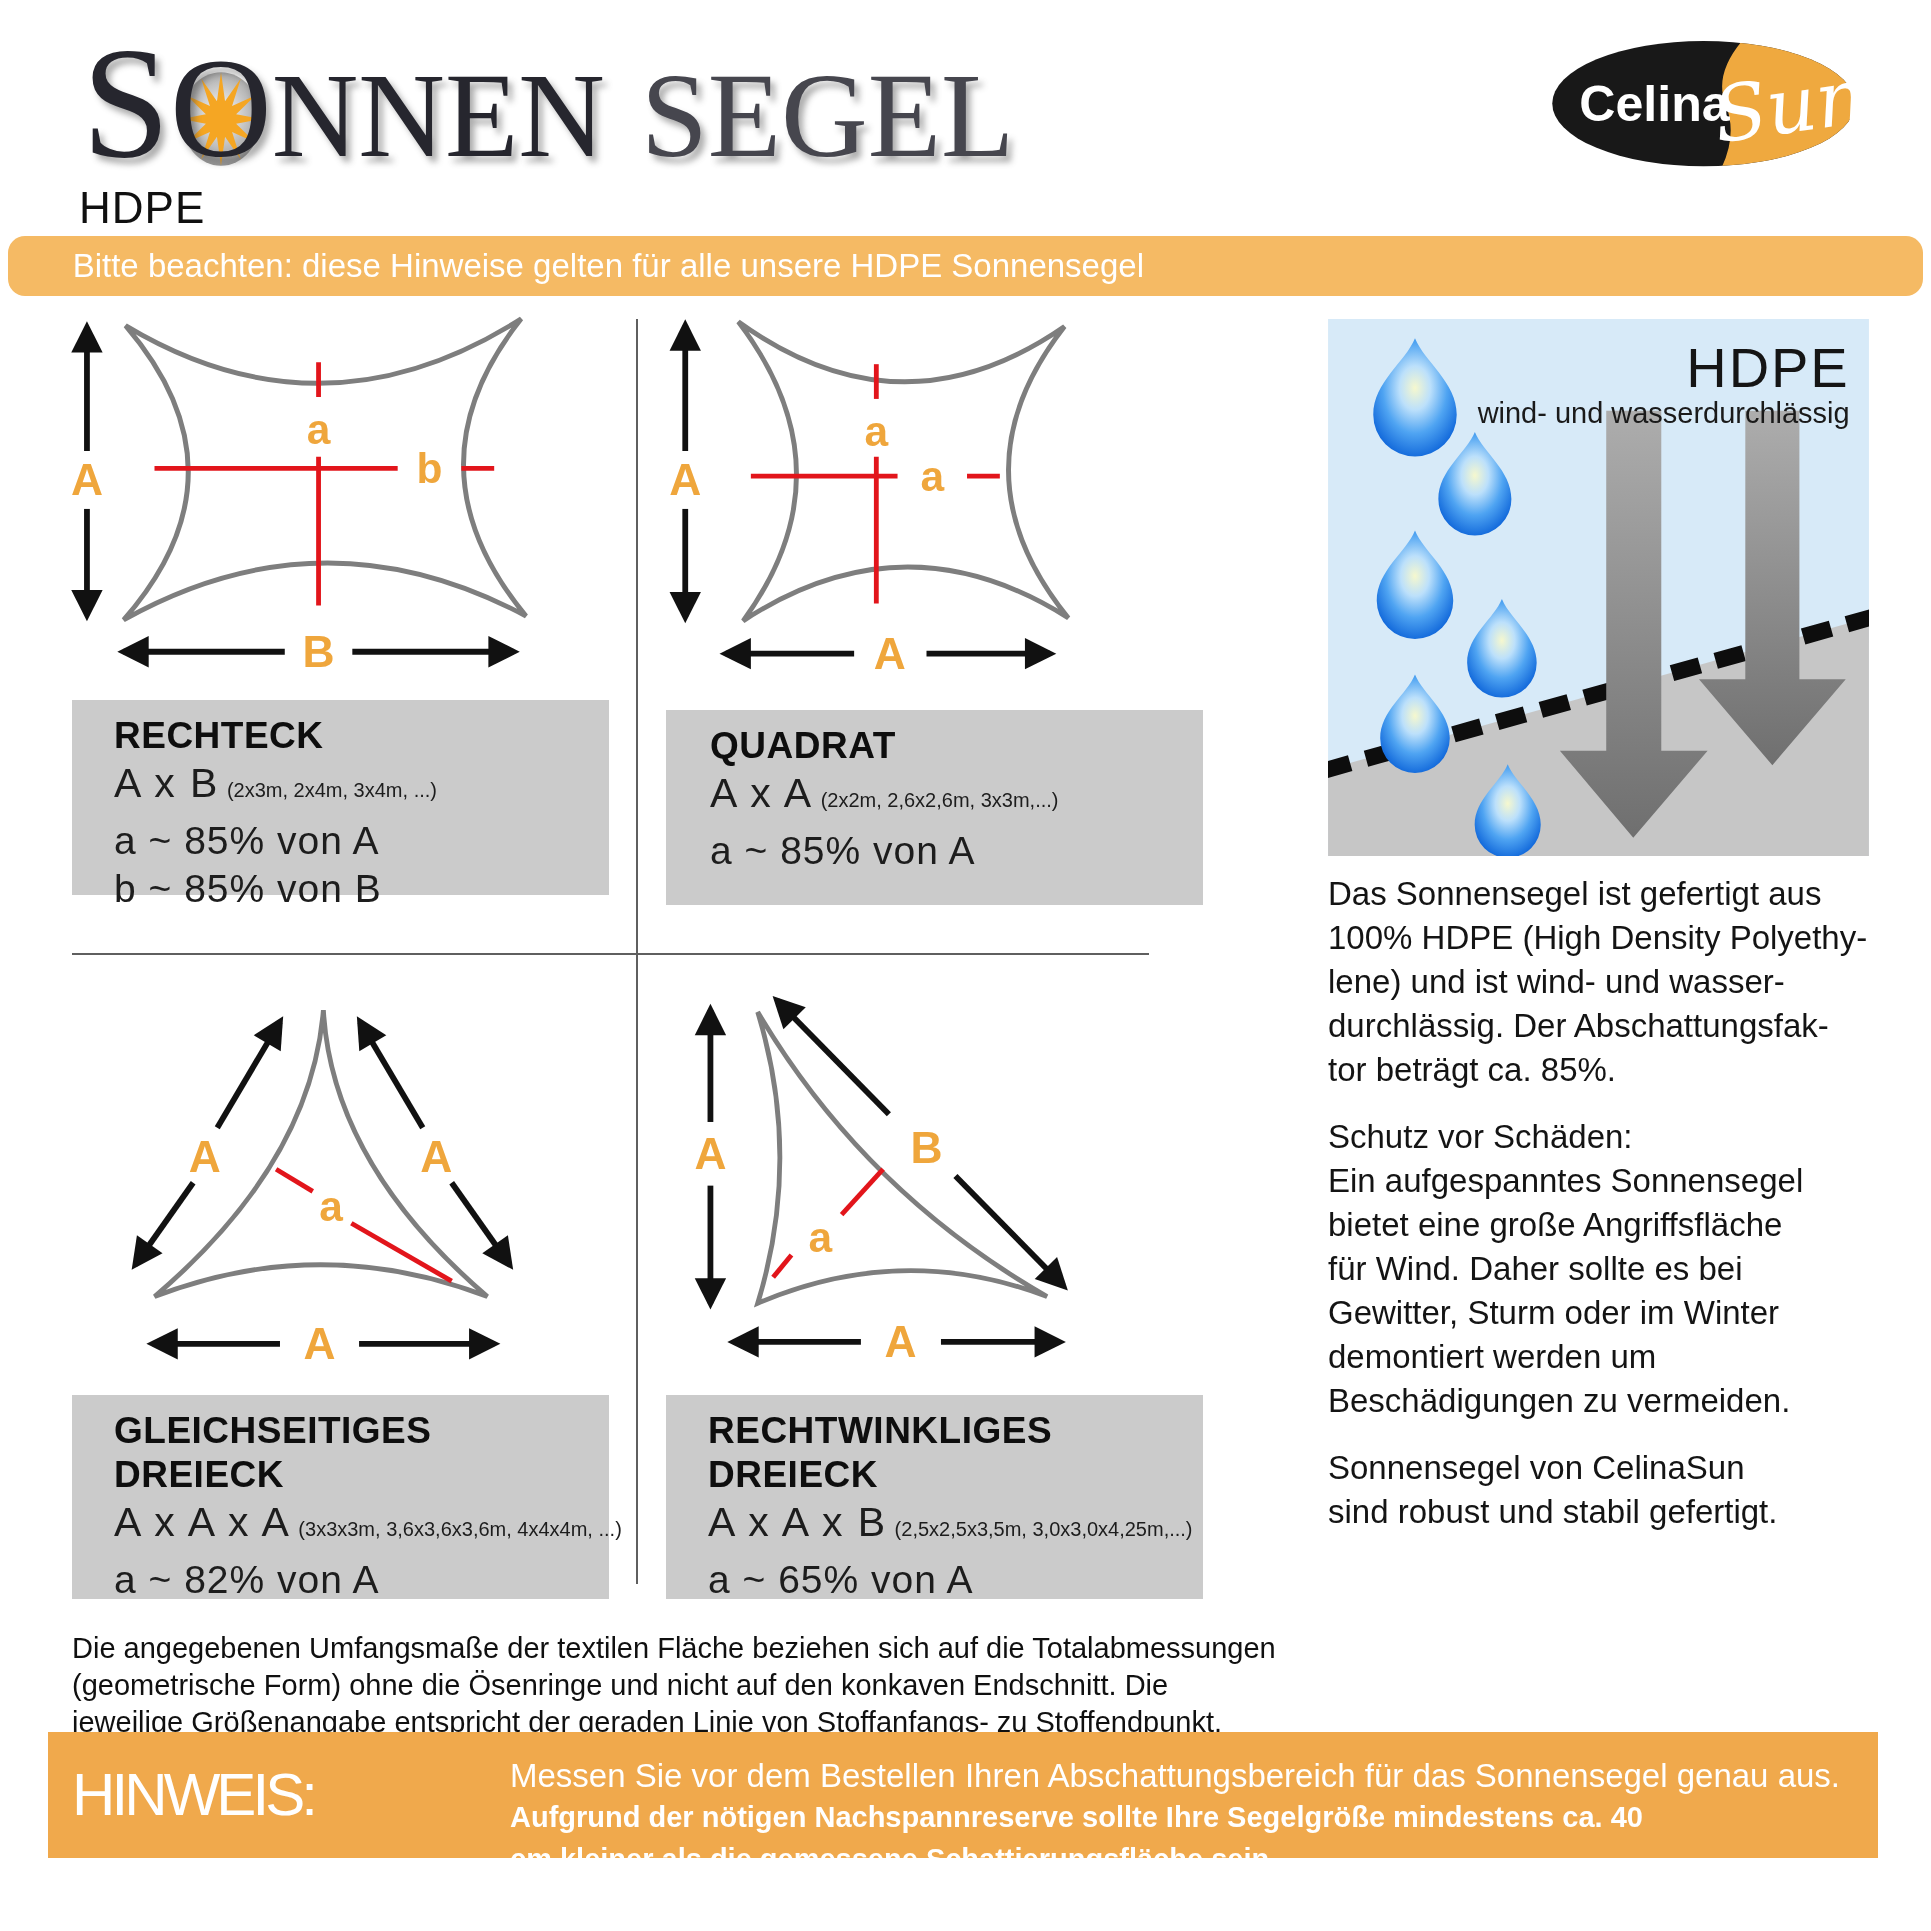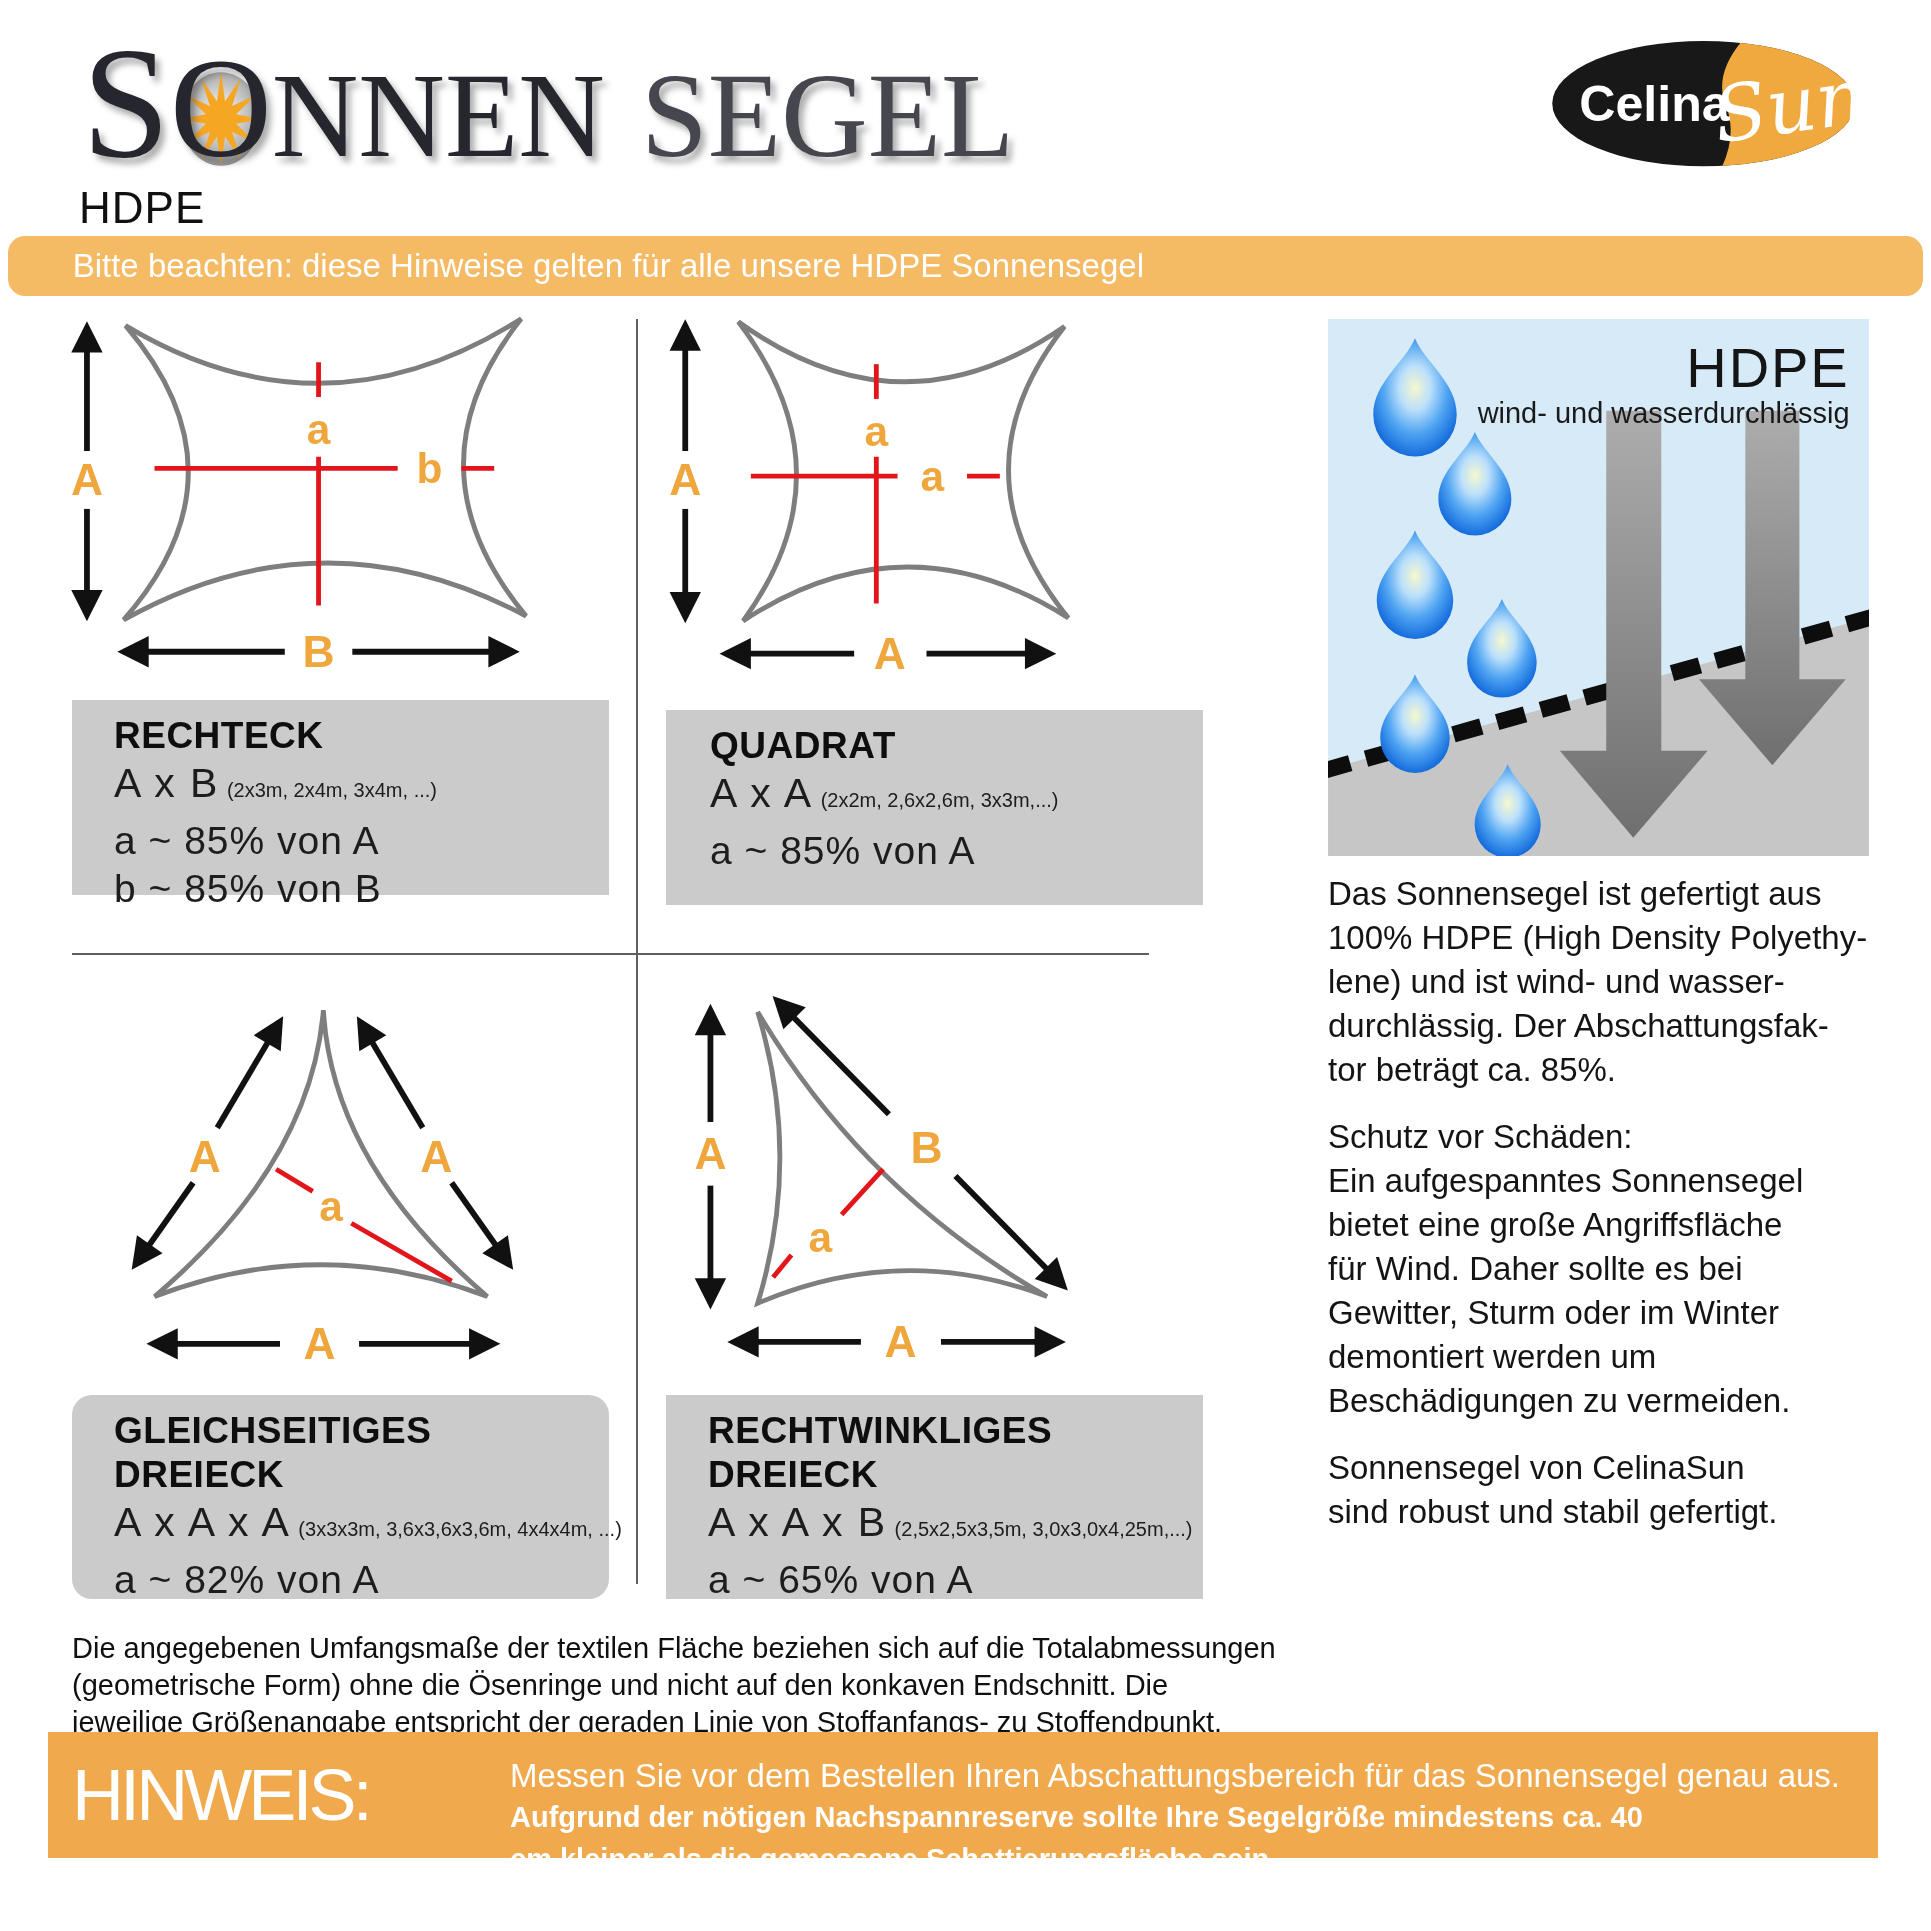--- a/index.html
+++ b/index.html
@@ -42,37 +42,37 @@
 
   
   .box{background:#CBCBCB;box-sizing:border-box;padding:13.5px 9.7px 0 42px;}
   .box .bt{font-size:37px;font-weight:800;color:#0e0e0e;line-height:44px;letter-spacing:0.5px;}
   .box .bf{line-height:50px;white-space:nowrap;}
   .box .bf .formula{font-size:41px;font-weight:300;color:#1d1d1d;letter-spacing:1.9px;}
   .box .bf .sizes{font-size:20px;color:#1d1d1d;margin-left:7.7px;}
   .box .spec{font-size:39px;font-weight:300;color:#1d1d1d;line-height:48px;letter-spacing:1px;}
   #box-rechteck{left:72px;top:700px;width:537px;height:195px;}
   #box-quadrat{left:666px;top:710px;width:537px;height:195px;padding-left:44px;}
-  #box-gdreieck{left:72px;top:1395px;width:537px;height:204px;border-radius:20px;}
+  #box-gdreieck{left:72px;top:1395px;width:537px;height:204px;}
   #box-rdreieck{left:666px;top:1395px;width:537px;height:204px;}
 
   
   .hdpe-panel{left:1328px;top:319px;width:541px;height:537px;}
   .para-col{left:1328px;top:872px;width:565px;}
   .para-col p{margin:0 0 23px 0;font-size:33px;line-height:44px;color:#141414;
               white-space:pre-line;}
 
   
   .footnote{left:72px;top:1630px;width:1265px;font-size:29px;line-height:37px;
             color:#101010;white-space:pre-line;}
 
   
   .hinweis{left:48px;top:1732px;width:1830px;height:126px;background:#F0A94C;color:#ffffff;}
   .hinweis .hl{position:absolute;left:24px;top:0;height:152px;line-height:126px;
-               font-size:72px;font-weight:300;letter-spacing:-3.9px;}
+               font-size:60px;font-weight:300;letter-spacing:-3.9px;}
   .hinweis .ht{position:absolute;left:462px;top:23px;width:1352px;}
   .hinweis .ht .l1{font-size:33px;line-height:41px;white-space:nowrap;}
   .hinweis .ht .l2{font-size:29px;font-weight:700;line-height:42px;white-space:pre-line;}
 </style>
 </head>
 <body>
 
 <div class="abs title">
   <span class="t-init">S</span><span class="t-o"><svg viewBox="0 0 90 90" preserveAspectRatio="none">
       <defs>

